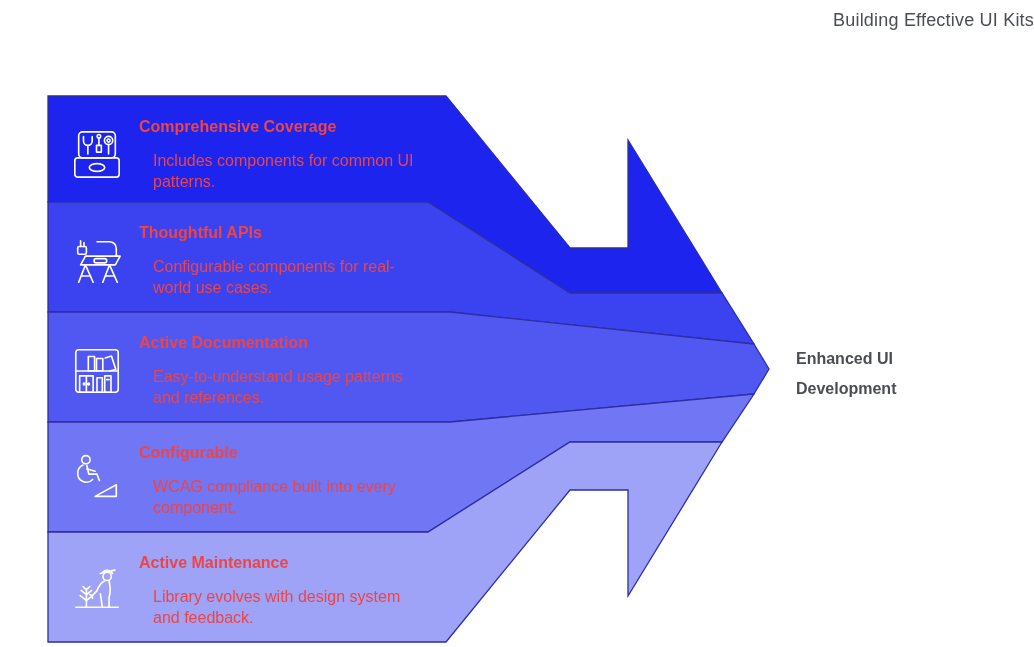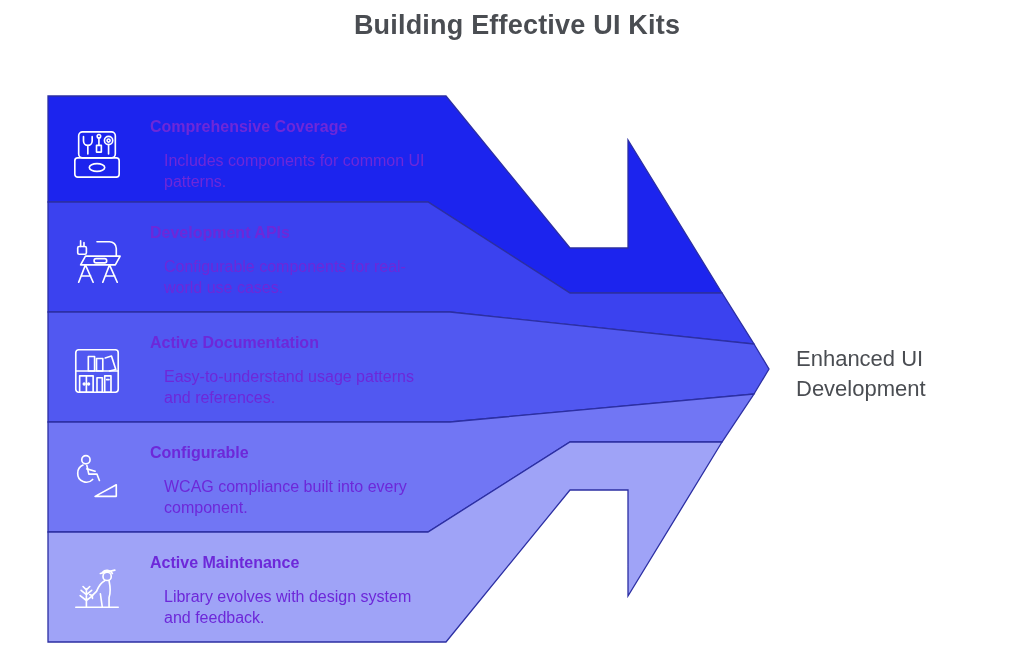--- a/index.html
+++ b/index.html
@@ -1,35 +1,35 @@
 <!DOCTYPE html>
 <html><head>
 <meta charset="utf-8">
 <style>
   html,body{margin:0;padding:0;background:#ffffff;}
   .stage{
     position:relative;width:1034px;height:647px;overflow:hidden;
     font-family:"Liberation Sans", sans-serif;background:#ffffff;
   }
   .main-title{
-    position:absolute;left:0;top:10px;width:100%;text-align:center;
-    font-size:27px;font-weight:700;color:#4A4D52;letter-spacing:.2px;
+    position:absolute;left:0;top:10px;width:100%;text-align:right;
+    font-size:18px;font-weight:400;color:#4A4D52;letter-spacing:.2px;
   }
   .funnel-svg{position:absolute;left:0;top:0;}
   .funnel-svg polygon{stroke-width:1.3;stroke-linejoin:miter;}
-  .band-text{position:absolute;left:150px;width:300px;color:#6d28d9;}
+  .band-text{position:absolute;left:139px;width:300px;color:#ef4444;}
   .band-text h3{margin:0 0 10px 0;font-size:16px;font-weight:700;line-height:19px;}
   .band-text p{margin:14px;font-size:16px;font-weight:400;line-height:21px;}
   .icon{
     position:absolute;left:70px;width:54px;height:54px;
     fill:none;stroke:#ffffff;stroke-width:1.7;stroke-linecap:round;stroke-linejoin:round;
   }
   .result-label{
     position:absolute;left:796px;top:344px;width:190px;
-    font-size:22px;font-weight:400;line-height:30px;color:#4A4D52;
+    font-size:16px;font-weight:700;line-height:30px;color:#4A4D52;
   }
   .t1{top:117px}.t2{top:223px}.t3{top:333px}.t4{top:443px}.t5{top:553px}
   .i1{top:128px}.i2{top:234px}.i3{top:344px}.i4{top:452px}.i5{top:560px}
 </style>
 </head>
 <body>
 
 <div class="stage">
 
   <div class="main-title">Building Effective UI Kits</div>
@@ -61,21 +61,21 @@
   <svg class="icon i2" viewBox="0 0 56 56">
     <path d="M11 7 v6 M14.5 9 v4"></path>
     <rect x="8" y="13" width="9" height="8" rx="1.5"></rect>
     <path d="M28 8 h13 a7 7 0 0 1 7 7 v8"></path>
     <path d="M11 32 L47 32 L52 23 L16 23 Z"></path>
     <rect x="25" y="25.5" width="13" height="4.5" rx="2"></rect>
     <path d="M16 32 L9 50 M16 32 L24 50 M11.5 43.5 h10"></path>
     <path d="M41 32 L34 50 M41 32 L49 50 M36.5 43.5 h10"></path>
   </svg>
   <div class="band-text t2">
-    <h3>Development APIs</h3>
+    <h3>Thoughtful APIs</h3>
     <p>Configurable components for real-world use cases.</p>
   </div>
 
   <svg class="icon i3" viewBox="0 0 56 56">
     <rect x="6" y="6" width="44" height="44" rx="3"></rect>
     <path d="M6 28 H50"></path>
     <rect x="19" y="13" width="6.5" height="15"></rect>
     <rect x="27.5" y="15" width="6.5" height="13"></rect>
     <path d="M36.5 14.5 L43 12.5 L47.5 26.5 L41 28"></path>
     <rect x="10" y="33" width="14" height="17"></rect>

